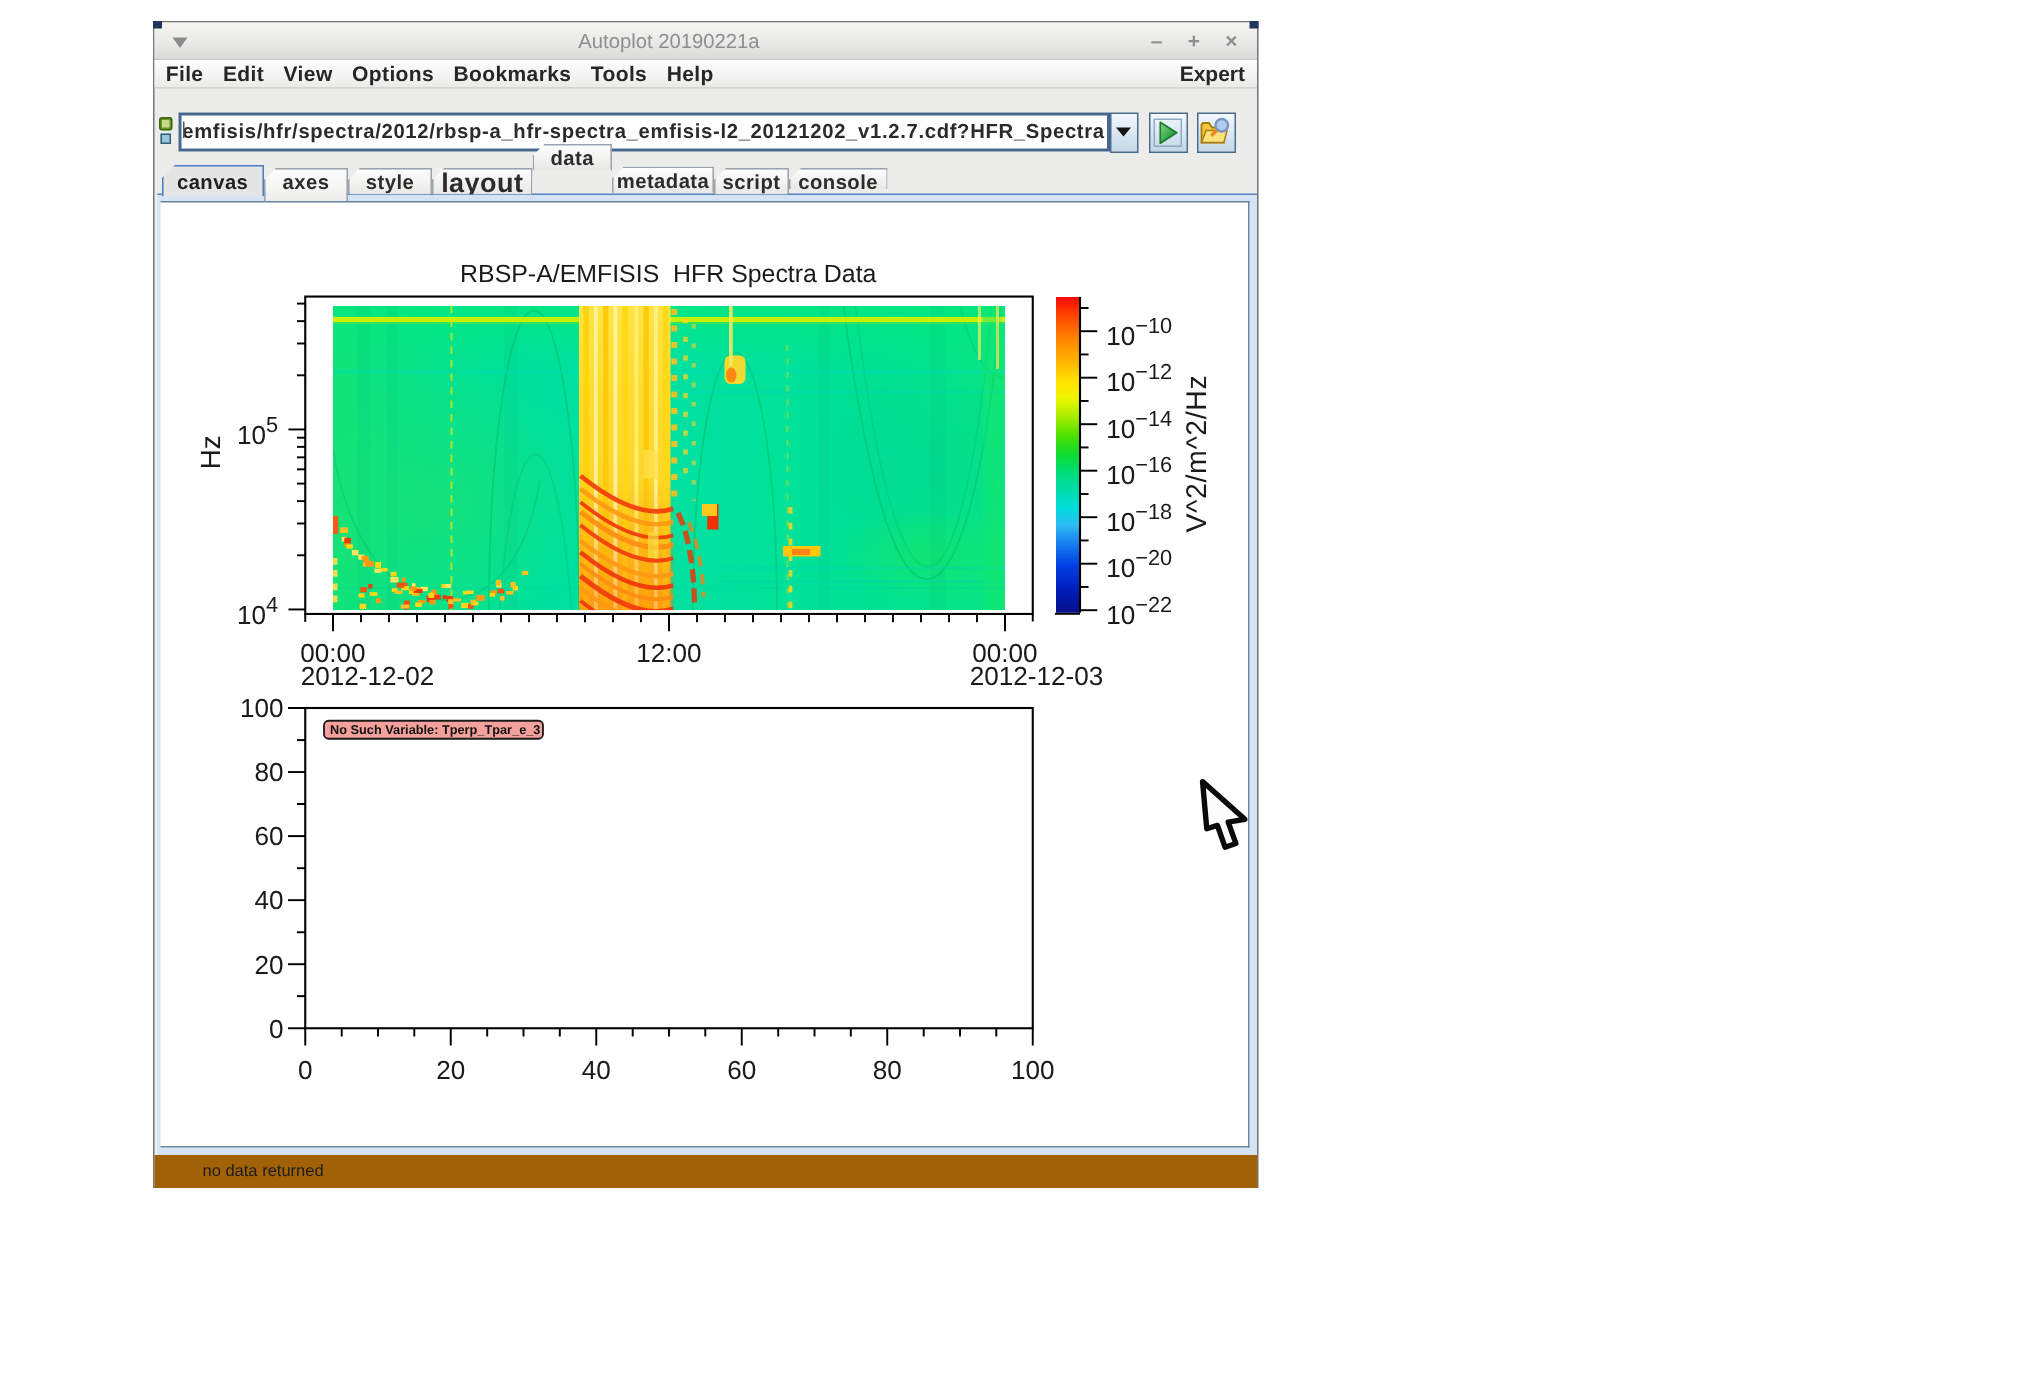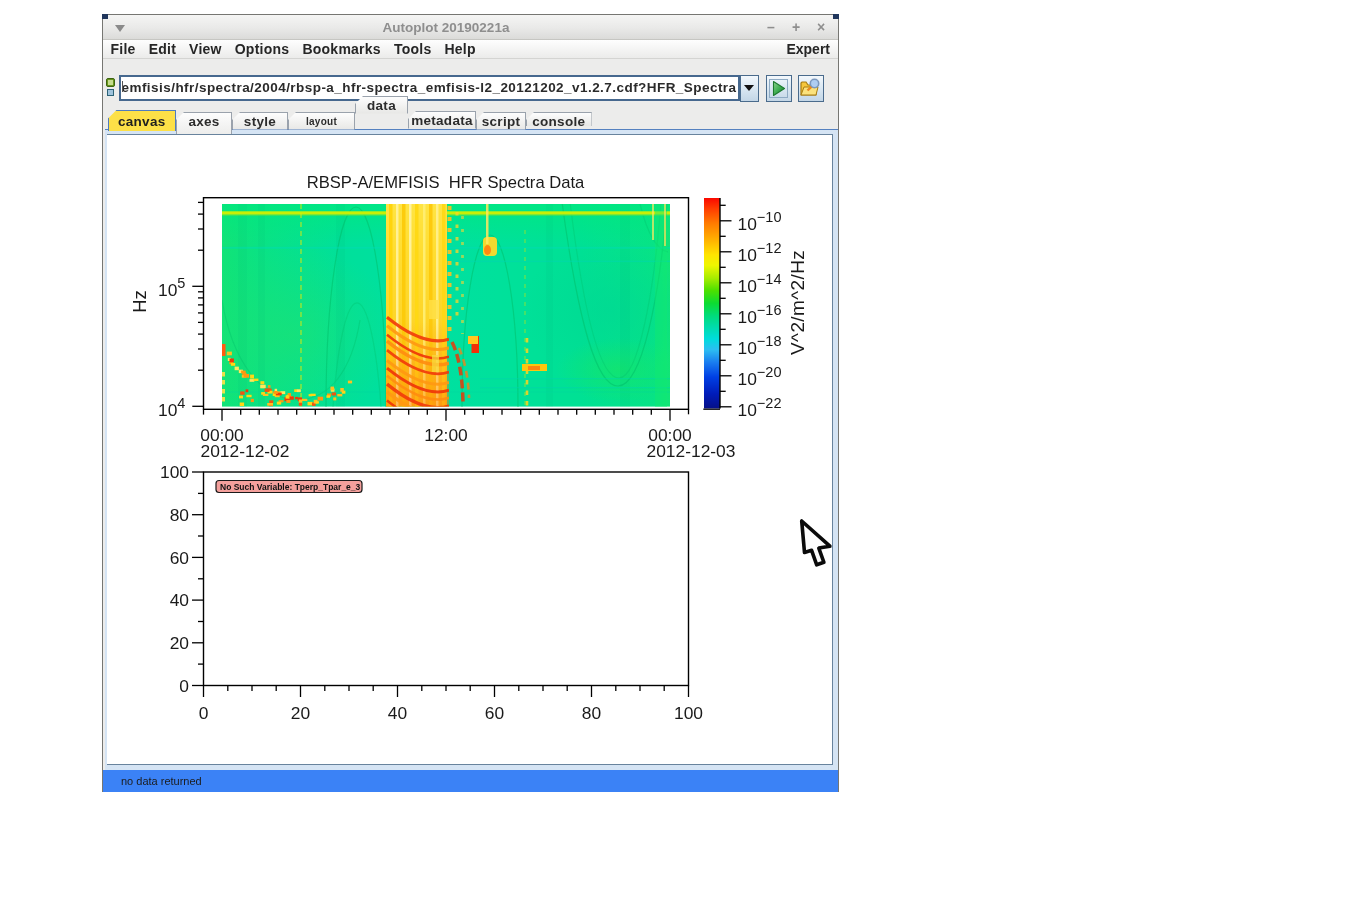--- a/index.html
+++ b/index.html
@@ -3,33 +3,33 @@
   html,body{margin:0;padding:0;background:#fff;width:1345px;height:916px;overflow:hidden;
     font-family:"Liberation Sans",sans-serif;}
   *{box-sizing:border-box;}
   .abs{position:absolute;}
 </style></head>
 <body>
 <div class="abs" style="left:102px;top:14px;width:737px;height:778px;border:1px solid #767672;background:#ececeb;"></div>
 <div class="abs" style="left:102px;top:14px;width:6px;height:5px;background:#20365c;z-index:5;"></div>
 <div class="abs" style="left:833px;top:14px;width:6px;height:5px;background:#20365c;z-index:5;"></div>
 <div class="abs" style="left:103px;top:15px;width:735px;height:25px;background:linear-gradient(#f5f5f4,#e9e9e8 55%,#dbdbd9);border-bottom:1px solid #c6c6c2;"></div>
-<div class="abs" style="left:103px;top:15px;width:686px;height:25px;color:#8e8e8e;font-weight:bold;font-size:13.5px;text-align:center;line-height:25px;">Autoplot 20190221a</div>
+<div class="abs" style="left:103px;top:15px;width:686px;height:25px;color:#8e8e8e;font-weight:normal;font-size:13.5px;text-align:center;line-height:25px;">Autoplot 20190221a</div>
 <div class="abs" style="left:115px;top:25px;width:0;height:0;border-left:5.5px solid transparent;border-right:5.5px solid transparent;border-top:7px solid #8a8a8a;"></div>
 <div class="abs" style="left:764px;top:15px;width:14px;height:25px;color:#8e8e8e;font-weight:bold;font-size:14px;line-height:24px;text-align:center;">–</div>
 <div class="abs" style="left:789px;top:15px;width:14px;height:25px;color:#8e8e8e;font-weight:bold;font-size:14px;line-height:24px;text-align:center;">+</div>
 <div class="abs" style="left:814px;top:15px;width:14px;height:25px;color:#8e8e8e;font-weight:bold;font-size:14px;line-height:25px;text-align:center;">×</div>
 <div class="abs" style="left:103px;top:40px;width:735px;height:19px;background:linear-gradient(#fefefe,#ebebea);border-bottom:1px solid #d4d4d2;"></div>
 <div class="abs" style="left:104px;top:40px;height:19px;line-height:18px;font-size:14px;letter-spacing:0.25px;font-weight:bold;color:#262626;"><span style="padding:0 6.5px;">File</span><span style="padding:0 6.5px;">Edit</span><span style="padding:0 6.5px;">View</span><span style="padding:0 6.5px;">Options</span><span style="padding:0 6.5px;">Bookmarks</span><span style="padding:0 6.5px;">Tools</span><span style="padding:0 6.5px;">Help</span></div>
 <div class="abs" style="left:737px;top:40px;width:93px;height:21px;line-height:18px;font-size:14px;font-weight:bold;color:#262626;text-align:right;">Expert</div>
 <div class="abs" style="left:106px;top:78px;width:9px;height:9px;border-radius:2px;background:#68951c;border:1px solid #3c6410;"></div>
 <div class="abs" style="left:108px;top:80px;width:5px;height:5px;background:#c5dc8e;"></div>
 <div class="abs" style="left:106.5px;top:88.5px;width:7.5px;height:7.5px;background:#9fc3dc;border:1px solid #2c6276;"></div>
 <div class="abs" style="left:119px;top:74.5px;width:621px;height:26.5px;background:#fff;border:2px solid #46688e;"></div>
-<div class="abs" style="left:121.5px;top:76px;width:616px;height:23px;overflow:hidden;font-size:13.5px;letter-spacing:0.45px;font-weight:bold;color:#2b2b2b;line-height:23px;white-space:nowrap;">emfisis/hfr/spectra/2004/rbsp-a_hfr-spectra_emfisis-l2_20121202_v1.2.7.cdf?HFR_Spectra</div>
+<div class="abs" style="left:121.5px;top:76px;width:616px;height:23px;overflow:hidden;font-size:13.5px;letter-spacing:0.45px;font-weight:bold;color:#2b2b2b;line-height:23px;white-space:nowrap;">emfisis/hfr/spectra/2012/rbsp-a_hfr-spectra_emfisis-l2_20121202_v1.2.7.cdf?HFR_Spectra</div>
 <div class="abs" style="left:121.5px;top:81px;width:1.5px;height:11px;background:#555;"></div>
 <div class="abs" style="left:739.5px;top:75px;width:19.5px;height:26.5px;border:1.5px solid #4a6b8c;background:linear-gradient(#f3f8fc,#dce9f3 45%,#c3d6e6);"></div>
 <div class="abs" style="left:743.5px;top:85px;width:0;height:0;border-left:5.5px solid transparent;border-right:5.5px solid transparent;border-top:6.5px solid #111;"></div>
 <div class="abs" style="left:765.5px;top:75px;width:26px;height:26.5px;border:1.5px solid #4a6b8c;background:linear-gradient(#f3f8fc,#dce9f3 45%,#c3d6e6);"></div>
 <div class="abs" style="left:769px;top:78.5px;width:19px;height:19.5px;border:1.5px solid #8fabc4;"></div>
 <svg class="abs" style="left:770.5px;top:79.5px;" width="16" height="17" viewBox="0 0 16 17">
 <defs>
       <linearGradient id="pg" x1="0" y1="0" x2="1" y2="1">
 <stop offset="0" stop-color="#8fd48f"></stop>
         <stop offset="0.5" stop-color="#3fae52"></stop>
@@ -39,30 +39,30 @@
 <path d="M2.5,1.5 L13.5,8.5 L2.5,15.5 Z" fill="url(#pg)" stroke="#1e7a30" stroke-width="1.1" stroke-linejoin="round"></path>
 </svg>
 <div class="abs" style="left:797.5px;top:75px;width:26px;height:26.5px;border:1.5px solid #4a6b8c;background:linear-gradient(#f3f8fc,#dce9f3 45%,#c3d6e6);"></div>
 <svg class="abs" style="left:799px;top:77px;" width="23" height="23" viewBox="0 0 23 23">
  <path d="M2,6 L2,18 L17,18 L17,8 L9,8 L7,5 L3,5 Z" fill="#f5c63c" stroke="#a87c10" stroke-width="1.2"></path>
  <path d="M2,18 L5,10 L19,10 L17,18 Z" fill="#fbe27c" stroke="#a87c10" stroke-width="1"></path>
  <circle cx="15.5" cy="6.5" r="4.2" fill="#aecdf2" stroke="#7b97bd" stroke-width="1.6"></circle>
  <line x1="12.2" y1="9.8" x2="8.5" y2="13.5" stroke="#e88820" stroke-width="2.4"></line>
 </svg>
 <div class="abs" style="left:104.5px;top:129px;width:733px;height:640.5px;background:#d5e4f4;border-top:1.5px solid #5581c0;"></div>
-<div class="abs" style="left:107.5px;top:110px;width:68.5px;height:21px;background:#fde047;border:1.5px solid #4f7cbf;border-bottom:none;clip-path:polygon(9px 0,100% 0,100% 100%,0 100%,0 9px);font-weight:bold;font-size:13.5px;letter-spacing:0.3px;color:#1f1f1f;text-align:center;line-height:21px;z-index:3;">canvas</div>
+<div class="abs" style="left:107.5px;top:110px;width:68.5px;height:21px;background:#e5e5e5;border:1.5px solid #4f7cbf;border-bottom:none;clip-path:polygon(9px 0,100% 0,100% 100%,0 100%,0 9px);font-weight:bold;font-size:13.5px;letter-spacing:0.3px;color:#1f1f1f;text-align:center;line-height:21px;z-index:3;">canvas</div>
 <div class="abs" style="left:176px;top:112px;width:56px;height:30px;background:linear-gradient(#fdfdfd,#e7e7e5);border:1px solid #9aa2ac;border-bottom:none;clip-path:polygon(8px 0,100% 0,100% 100%,0 100%,0 8px);font-weight:bold;font-size:13.5px;letter-spacing:0.3px;color:#2c2c2c;text-align:center;line-height:18px;">axes</div>
 <div class="abs" style="left:232px;top:112px;width:56px;height:17.5px;background:linear-gradient(#fdfdfd,#e7e7e5);border:1px solid #9aa2ac;border-bottom:none;clip-path:polygon(8px 0,100% 0,100% 100%,0 100%,0 8px);font-weight:bold;font-size:13.5px;letter-spacing:0.3px;color:#2c2c2c;text-align:center;line-height:18px;">style</div>
-<div class="abs" style="left:288px;top:112px;width:67px;height:17.5px;background:linear-gradient(#fdfdfd,#e7e7e5);border:1px solid #9aa2ac;border-bottom:none;clip-path:polygon(8px 0,100% 0,100% 100%,0 100%,0 8px);font-weight:bold;font-size:10px;letter-spacing:0.3px;color:#2c2c2c;text-align:center;line-height:18px;">layout</div>
+<div class="abs" style="left:288px;top:112px;width:67px;height:17.5px;background:linear-gradient(#fdfdfd,#e7e7e5);border:1px solid #9aa2ac;border-bottom:none;clip-path:polygon(8px 0,100% 0,100% 100%,0 100%,0 8px);font-weight:bold;font-size:18px;letter-spacing:0.3px;color:#2c2c2c;text-align:center;line-height:18px;">layout</div>
 <div class="abs" style="left:355px;top:96px;width:53px;height:17.5px;background:linear-gradient(#fdfdfd,#e7e7e5);border:1px solid #9aa2ac;border-bottom:none;clip-path:polygon(8px 0,100% 0,100% 100%,0 100%,0 8px);font-weight:bold;font-size:13.5px;letter-spacing:0.3px;color:#2c2c2c;text-align:center;line-height:18px;">data</div>
 <div class="abs" style="left:408px;top:111px;width:68px;height:17.5px;background:linear-gradient(#fdfdfd,#e7e7e5);border:1px solid #9aa2ac;border-bottom:none;clip-path:polygon(8px 0,100% 0,100% 100%,0 100%,0 8px);font-weight:bold;font-size:13.5px;letter-spacing:0.3px;color:#2c2c2c;text-align:center;line-height:18px;">metadata</div>
 <div class="abs" style="left:476px;top:112px;width:50px;height:17.5px;background:linear-gradient(#fdfdfd,#e7e7e5);border:1px solid #9aa2ac;border-bottom:none;clip-path:polygon(8px 0,100% 0,100% 100%,0 100%,0 8px);font-weight:bold;font-size:13.5px;letter-spacing:0.3px;color:#2c2c2c;text-align:center;line-height:18px;">script</div>
 <div class="abs" style="left:526px;top:112px;width:65.5px;height:14px;background:linear-gradient(#fdfdfd,#e7e7e5);border:1px solid #9aa2ac;border-bottom:none;clip-path:polygon(8px 0,100% 0,100% 100%,0 100%,0 8px);font-weight:bold;font-size:13.5px;letter-spacing:0.3px;color:#2c2c2c;text-align:center;line-height:18px;">console</div>
 <div class="abs" style="left:107px;top:133.5px;width:726px;height:631.5px;background:#fff;border:1px solid #68839d;border-left:none;"></div>
-<div class="abs" style="left:103px;top:769.5px;width:735px;height:22.5px;background:#3b82f6;font-size:11px;color:#1c1c1c;line-height:22px;padding-left:18px;">no data returned</div>
+<div class="abs" style="left:103px;top:769.5px;width:735px;height:22.5px;background:#a16207;font-size:11px;color:#1c1c1c;line-height:22px;padding-left:32px;">no data returned</div>
 <svg class="abs" style="left:0;top:0;" width="1345" height="916" viewBox="0 0 1345 916">
 
 <defs>
  <linearGradient id="base" x1="0" y1="0" x2="1" y2="0">
   <stop offset="0" stop-color="#11e377"></stop>
         <stop offset="0.10" stop-color="#09e286"></stop>
   <stop offset="0.28" stop-color="#00e09b"></stop>
         <stop offset="0.45" stop-color="#00e0a2"></stop>
   <stop offset="0.62" stop-color="#00e19b"></stop>
         <stop offset="0.80" stop-color="#00e194"></stop>

